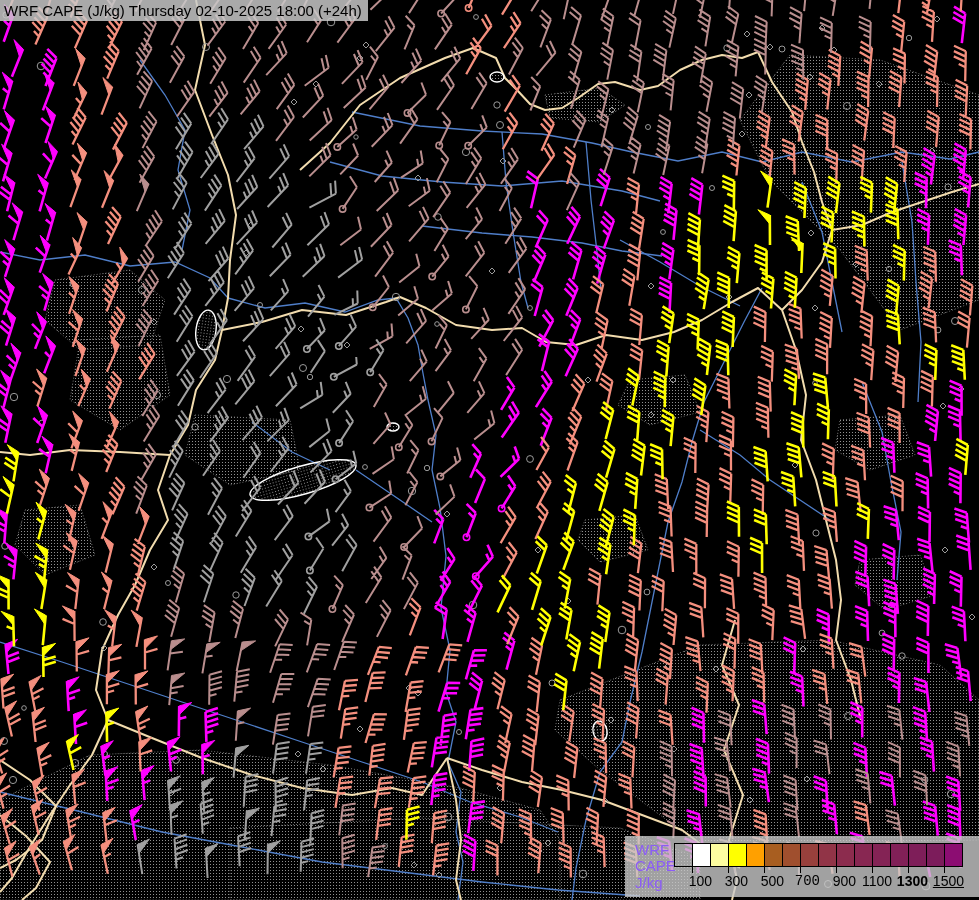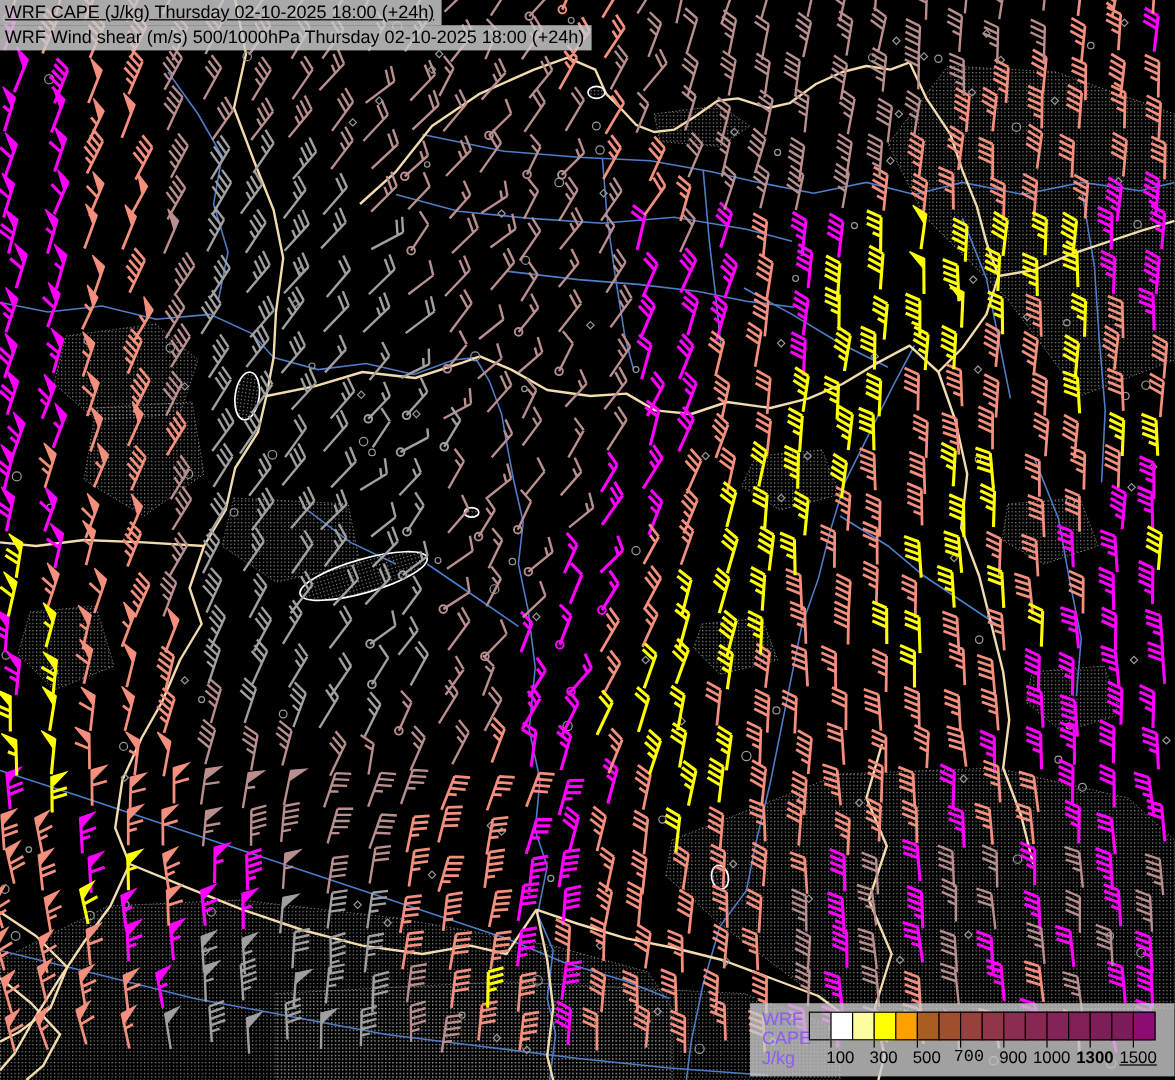--- a/index.html
+++ b/index.html
@@ -2,21 +2,21 @@
 <html><head>
 <meta charset="utf-8">
 <style>
   html,body{margin:0;padding:0;background:#222;}
   .stage{position:relative;width:979px;height:900px;background:#000;overflow:hidden;
          font-family:"Liberation Sans",sans-serif;}
   .stage svg{position:absolute;left:0;top:0;}
   .hdr{position:absolute;left:0;background:rgba(201,201,201,0.84);color:#000;
        font:15px/21px "Liberation Sans",sans-serif;padding:0 6px 0 4px;white-space:nowrap;
        z-index:5;}
-  .hdr1{top:0;text-decoration:underline;}
+  .hdr1{top:0;}
   .hdr2{top:21px;}
   .legend{position:absolute;left:625px;top:836px;width:354px;height:61px;
           background:rgba(201,201,201,0.80);z-index:5;}
   .legend .ttl{position:absolute;left:10px;width:44px;color:#8b5cf6;
                font:15px/16px "Liberation Sans",sans-serif;}
   .legend .cell{position:absolute;top:7px;width:19px;height:24px;
                 border:1px solid #000;box-sizing:border-box;}
   .legend .tick{position:absolute;top:31px;width:1px;height:6px;background:#000;}
   .legend .tlab{position:absolute;top:37px;width:40px;text-align:right;color:#000;
                 font:14px/16px "Liberation Sans",sans-serif;}
@@ -266,21 +266,20 @@
           <circle cx="335.6" cy="479.2" r="3.2"></circle>
           <circle cx="308.4" cy="536.6" r="3.2"></circle>
           <circle cx="309.9" cy="570.4" r="3.2"></circle>
         </g>
         <path d="M733.8,211.0L734.2,181.0M734.2,181.0L722.4,175.6M734.1,186.3L722.3,180.9M734.1,191.6L722.3,186.2M734.0,196.9L727.2,193.8M767.5,207.6L771.6,177.9M804.4,218.0L805.8,188.0M805.8,188.0L794.2,182.1M805.6,193.3L794.0,187.4M805.3,198.6L793.7,192.7M805.1,203.9L793.4,198.0M804.8,209.2L798.1,205.8M835.9,213.2L839.4,183.4M839.4,183.4L828.2,176.7M838.8,188.6L827.6,182.0M838.1,193.9L827.0,187.3M837.5,199.2L826.3,192.5M870.9,212.6L872.0,182.6M872.0,182.6L860.3,176.9M871.8,187.9L860.1,182.2M871.6,193.2L860.0,187.5M871.4,198.5L864.7,195.2M894.0,213.6L897.1,183.8M897.1,183.8L885.8,177.3M896.5,189.1L885.3,182.6M896.0,194.3L884.7,187.8M895.4,199.6L884.2,193.1M894.9,204.9L888.4,201.1M697.9,249.2L699.9,219.3M699.9,219.3L688.4,213.2M699.5,224.6L688.0,218.5M699.2,229.9L687.7,223.8M698.8,235.2L687.3,229.1M733.6,241.1L735.9,211.2M735.9,211.2L724.4,205.1M735.5,216.5L724.0,210.3M735.1,221.8L723.6,215.6M734.7,227.1L723.2,220.9M770.0,245.0L769.8,215.0M799.1,251.0L797.7,221.0M797.7,221.0L785.6,216.3M797.9,226.3L785.8,221.6M798.2,231.6L786.1,226.8M798.4,236.9L786.3,232.1M798.7,242.2L791.7,239.4M831.5,242.5L833.1,212.6M833.1,212.6L821.5,206.7M832.8,217.9L821.2,212.0M832.6,223.1L821.0,217.2M832.3,228.4L820.7,222.5M864.4,246.6L863.9,216.6M863.9,216.6L851.9,211.5M864.0,221.9L852.0,216.8M864.0,227.2L852.1,222.1M864.1,232.5L852.2,227.4M864.2,237.8L857.3,234.9M898.3,239.3L897.4,209.4M897.4,209.4L885.4,204.4M897.6,214.7L885.6,209.7M897.8,219.9L885.7,215.0M897.9,225.2L885.9,220.3M699.1,275.3L699.4,245.3M699.4,245.3L687.6,239.9M699.3,250.6L687.5,245.2M699.3,255.9L687.4,250.5M699.2,261.2L692.4,258.0M736.8,283.1L739.4,253.2M739.4,253.2L728.1,246.9M739.0,258.4L727.6,252.1M738.5,263.7L727.1,257.4M738.0,269.0L731.5,265.4M766.6,280.2L766.5,250.2M766.5,250.2L754.6,245.0M766.5,255.5L754.6,250.3M766.6,260.8L754.7,255.6M766.6,266.1L754.7,260.9M766.6,271.4L759.7,268.4M801.3,273.0L802.6,243.0M835.5,278.5L835.1,248.5M835.1,248.5L823.2,243.3M835.2,253.8L823.2,248.6M835.3,259.1L823.3,253.9M835.3,264.4L828.4,261.4M903.8,280.6L904.7,250.6M904.7,250.6L893.0,245.0M904.6,255.9L892.8,250.3M904.4,261.2L892.7,255.6M904.2,266.5L897.5,263.2M703.7,309.1L708.6,279.5M708.6,279.5L697.8,272.3M707.7,284.7L696.9,277.5M706.9,290.0L696.0,282.8M706.0,295.2L695.1,288.0M705.1,300.4L698.9,296.3M728.7,307.9L729.1,277.9M729.1,277.9L717.3,272.4M729.0,283.2L717.2,277.7M729.0,288.5L717.2,283.0M728.9,293.8L717.1,288.3M771.0,308.5L773.4,278.6M773.4,278.6L761.9,272.4M772.9,283.9L761.5,277.7M772.5,289.2L761.1,282.9M772.1,294.4L765.5,290.9M794.8,307.7L796.5,277.7M796.5,277.7L784.9,271.8M796.2,283.0L784.7,277.1M795.9,288.3L784.4,282.4M795.6,293.6L784.1,287.7M795.3,298.9L788.7,295.5M895.9,315.7L898.7,285.9M898.7,285.9L887.4,279.5M898.2,291.1L886.9,284.8M897.7,296.4L886.4,290.0M897.2,301.7L885.9,295.3M669.2,343.1L673.6,313.4M673.6,313.4L662.6,306.4M672.8,318.6L661.8,311.7M672.0,323.9L661.1,316.9M671.3,329.1L664.9,325.1M697.6,349.6L698.8,319.6M698.8,319.6L687.1,313.9M698.6,324.9L686.9,319.2M698.4,330.2L686.7,324.5M698.2,335.5L691.4,332.2M732.6,347.0L733.9,317.0M733.9,317.0L722.3,311.3M733.7,322.3L722.0,316.5M733.5,327.6L721.8,321.8M733.2,332.9L721.6,327.1M899.7,344.4L897.9,314.4M897.9,314.4L885.7,309.9M898.2,319.7L886.1,315.2M898.6,325.0L886.4,320.4M898.9,330.3L886.7,325.7M666.3,376.5L668.6,346.6M668.6,346.6L657.2,340.4M668.2,351.8L656.8,345.7M667.8,357.1L656.4,350.9M667.4,362.4L660.8,358.8M706.9,375.0L710.3,345.2M710.3,345.2L699.0,338.6M709.7,350.4L698.4,343.9M709.1,355.7L697.9,349.1M708.5,361.0L697.3,354.4M707.9,366.2L701.4,362.4M728.3,375.2L727.6,345.2M727.6,345.2L715.6,340.2M727.7,350.5L715.7,345.5M727.9,355.8L715.9,350.8M728.0,361.1L716.0,356.1M935.2,380.0L936.4,350.0M936.4,350.0L924.7,344.3M936.2,355.3L924.5,349.6M936.0,360.6L924.3,354.9M935.8,365.9L929.0,362.6M964.8,379.8L963.3,349.9M963.3,349.9L951.2,345.2M963.5,355.2L951.4,350.5M963.8,360.5L951.7,355.8M964.1,365.8L951.9,361.1M964.3,371.1L957.3,368.3M632.3,405.4L638.6,376.1M638.6,376.1L628.1,368.4M637.5,381.3L627.0,373.6M636.4,386.4L625.9,378.8M664.7,407.3L665.4,377.3M665.4,377.3L653.7,371.7M665.3,382.6L653.6,377.0M665.2,387.9L653.4,382.3M665.0,393.2L653.3,387.6M664.9,398.5L658.1,395.2M701.2,415.0L705.4,385.3M705.4,385.3L694.4,378.4M704.7,390.5L693.7,383.6M703.9,395.8L692.9,388.9M703.2,401.0L692.2,394.1M794.4,405.2L796.1,375.3M796.1,375.3L784.5,369.3M795.8,380.6L784.2,374.6M795.5,385.9L783.9,379.9M795.2,391.2L788.5,387.7M827.9,407.5L825.2,377.6M825.2,377.6L812.9,373.4M825.7,382.9L813.3,378.7M826.1,388.2L813.8,384.0M826.6,393.4L814.3,389.3M605.7,439.0L613.2,410.0M613.2,410.0L603.1,401.9M611.9,415.1L601.7,407.0M610.6,420.2L600.4,412.1M637.1,442.1L639.3,412.1M639.3,412.1L627.9,406.0M638.9,417.4L627.5,411.3M638.5,422.7L627.1,416.6M670.6,446.1L673.5,416.2M673.5,416.2L662.2,409.8M673.0,421.5L661.7,415.1M672.5,426.8L661.2,420.4M672.0,432.1L665.4,428.4M803.3,447.4L802.9,417.4M802.9,417.4L791.0,412.3M803.0,422.7L791.1,417.6M803.1,428.0L791.1,422.9M803.1,433.3L791.2,428.2M827.9,439.2L828.8,409.2M828.8,409.2L817.1,403.6M828.6,414.5L816.9,408.9M828.5,419.8L816.8,414.2M828.3,425.1L821.6,421.9M13.5,481.4L18.2,451.7M16.2,464.6L5.3,457.5M15.4,469.8L4.4,462.7M606.1,477.7L614.5,449.0M614.5,449.0L604.6,440.5M613.0,454.0L603.1,445.6M611.5,459.1L601.6,450.7M641.0,475.5L644.7,445.7M644.7,445.7L633.6,439.0M644.0,450.9L632.9,444.2M643.4,456.2L632.2,449.5M642.7,461.5L631.6,454.7M662.6,479.3L662.0,449.3M662.0,449.3L650.1,444.2M662.1,454.6L650.2,449.5M662.2,459.9L650.3,454.8M662.3,465.2L655.4,462.2M767.7,481.4L765.6,451.4M765.6,451.4L753.4,447.0M766.0,456.7L753.7,452.3M766.3,462.0L754.1,457.6M766.7,467.3L754.5,462.8M801.4,477.3L798.7,447.4M798.7,447.4L786.4,443.2M799.2,452.7L786.9,448.5M799.7,458.0L787.4,453.8M800.1,463.3L787.8,459.0M965.3,474.9L967.8,445.0M967.8,445.0L956.4,438.8M967.4,450.3L956.0,444.1M966.9,455.6L955.5,449.3M966.5,460.9L955.1,454.6M6.9,513.6L13.5,484.3M10.6,497.0L0.2,489.2M568.4,512.1L575.9,483.1M575.9,483.1L565.7,475.0M574.6,488.2L564.4,480.1M573.2,493.4L567.4,488.7M599.4,510.9L607.6,482.1M607.6,482.1L597.6,473.8M606.2,487.2L596.2,478.9M604.7,492.3L594.7,484.0M635.2,508.9L637.3,479.0M637.3,479.0L625.9,472.9M637.0,484.3L625.5,478.2M636.6,489.6L625.1,483.5M636.2,494.9L629.6,491.3M795.2,506.4L793.2,476.5M793.2,476.5L781.0,472.0M793.6,481.8L781.4,477.3M793.9,487.1L781.7,482.6M794.3,492.4L787.2,489.8M836.5,506.5L834.8,476.5M834.8,476.5L822.6,471.9M835.1,481.8L822.9,477.2M835.4,487.1L823.3,482.5M38.3,539.4L46.1,510.4M42.7,523.0L36.9,518.2M566.2,540.2L574.2,511.2M574.2,511.2L564.1,503.0M572.8,516.3L562.7,508.1M606.0,546.1L613.6,517.1M613.6,517.1L603.5,509.0M612.3,522.3L602.1,514.1M610.9,527.4L600.8,519.3M609.6,532.5L599.4,524.4M633.8,545.3L635.0,515.3M635.0,515.3L623.4,509.5M634.8,520.6L623.2,514.8M634.6,525.9L623.0,520.1M634.4,531.2L627.7,527.9M739.0,536.7L738.8,506.7M738.8,506.7L726.9,501.5M738.8,512.0L726.9,506.8M738.9,517.3L727.0,512.1M738.9,522.6L727.0,517.4M766.7,544.3L765.8,514.3M765.8,514.3L753.8,509.4M766.0,519.6L754.0,514.7M766.1,524.9L754.1,520.0M867.8,538.9L868.9,508.9M868.9,508.9L857.2,503.2M868.7,514.2L857.0,508.5M868.5,519.5L856.8,513.8M44.2,579.3L47.1,549.4M45.8,562.4L34.5,556.0M45.3,567.6L38.8,564.0M536.8,573.5L546.8,545.2M546.8,545.2L537.4,536.3M545.1,550.2L535.7,541.2M563.4,569.7L573.7,541.5M573.7,541.5L564.3,532.5M571.9,546.5L562.5,537.5M570.0,551.5L560.7,542.5M606.1,574.3L610.4,544.6M610.4,544.6L599.4,537.6M609.6,549.8L598.7,542.9M608.9,555.1L597.9,548.1M608.1,560.3L601.8,556.3M762.1,573.0L762.0,543.0M762.0,543.0L750.1,537.8M762.0,548.3L750.1,543.1M762.0,553.6L750.1,548.4M8.6,609.6L8.5,579.6M8.5,592.6L-3.4,587.4M8.5,597.9L-3.4,592.7M41.4,609.0L46.2,579.4M497.5,612.4L510.3,585.2M510.3,585.2L501.8,575.4M508.0,590.0L499.6,580.2M532.0,609.9L540.7,581.2M540.7,581.2L530.9,572.7M539.2,586.3L529.4,577.7M564.7,608.6L570.2,579.1M570.2,579.1L559.5,571.8M569.2,584.4L558.5,577.0M568.3,589.6L562.1,585.3M14.0,646.2L13.1,616.2M13.5,629.2L6.6,626.4M42.8,645.2L45.7,615.3M541.2,645.5L550.5,617.0M550.5,617.0L540.8,608.3M548.8,622.0L539.2,613.3M547.2,627.1L537.5,618.4M545.5,632.1L540.0,627.1M566.3,639.5L571.5,610.0M571.5,610.0L560.7,602.7M570.6,615.2L559.8,607.9M569.7,620.4L558.9,613.1M605.3,642.0L609.5,612.3M609.5,612.3L598.5,605.4M608.7,617.6L597.7,610.7M608.0,622.8L597.0,615.9M607.3,628.1L600.9,624.1M43.5,677.1L43.1,647.1M43.3,660.1L55.7,656.4M43.3,665.4L55.8,661.7M573.7,671.3L580.0,642.0M580.0,642.0L569.5,634.3M578.9,647.2L568.4,639.5M577.8,652.3L567.3,644.7M576.6,657.5L570.6,653.1M599.1,668.6L602.7,638.8M602.7,638.8L591.5,632.1M602.0,644.1L590.9,637.4M601.4,649.3L590.2,642.6M600.8,654.6L589.6,647.9M563.2,710.1L566.5,680.3M566.5,680.3L555.3,673.7M565.9,685.6L554.7,679.0M565.3,690.8L554.1,684.2M107.1,741.9L106.4,711.9M106.7,724.9L113.8,722.6M73.5,770.0L67.0,740.7M69.8,753.4L81.2,747.2M406.4,839.8L407.0,809.8M407.0,809.8L419.6,806.5M406.9,815.1L419.5,811.8M406.8,820.4L419.4,817.1M406.7,825.7L413.9,823.8" fill="none" stroke="#ffff00" stroke-width="2.6"></path>
         <path d="M771.6,177.9L770.4,186.8L760.6,171.0ZM769.8,215.0L769.8,224.0L757.9,209.7ZM802.6,243.0L802.2,252.0L791.0,237.2ZM18.2,451.7L16.8,460.6L7.3,444.7ZM13.5,484.3L11.5,493.1L3.0,476.5ZM46.1,510.4L43.7,519.1L36.0,502.2ZM47.1,549.4L46.2,558.4L35.7,543.1ZM8.5,579.6L8.5,588.6L-3.5,574.4ZM46.2,579.4L44.8,588.3L35.3,572.3ZM13.1,616.2L13.4,625.2L1.1,611.3ZM45.7,615.3L44.8,624.3L34.4,608.9ZM43.1,647.1L43.2,656.1L55.6,643.4ZM106.4,711.9L106.6,720.9L118.8,708.0ZM67.0,740.7L69.0,749.5L78.4,734.5Z" fill="#ffff00" stroke="#ffff00" stroke-width="1"></path>
       </g>
     </svg>
 
   <div class="hdr hdr1">WRF CAPE (J/kg) Thursday 02-10-2025 18:00 (+24h)</div>
-  <div class="hdr hdr2">WRF Wind shear (m/s) 500/1000hPa Thursday 02-10-2025 18:00 (+24h)</div>
 
   <div class="legend">
     <div class="ttl" style="top:6px">WRF</div>
     <div class="ttl" style="top:22px">CAPE</div>
     <div class="ttl" style="top:39px">J/kg</div>
     <div id="legend-cells">
         <div class="cell" style="left: 49px; background: transparent;"></div>
         <div class="cell" style="left: 67px; background: rgb(255, 255, 255);"></div>
         <div class="cell" style="left: 85px; background: rgb(253, 253, 160);"></div>
         <div class="cell" style="left: 103px; background: rgb(255, 255, 0);"></div>
@@ -300,20 +299,20 @@
         <div class="tlab" style="left: 47px;">100</div>
         <div class="tick" style="left: 103px;"></div>
         <div class="tlab" style="left: 83px;">300</div>
         <div class="tick" style="left: 139px;"></div>
         <div class="tlab" style="left: 119px;">500</div>
         <div class="tick" style="left: 175px;"></div>
         <div class="tlab" style="left: 155px; font-family: Liberation Mono, monospace;">700</div>
         <div class="tick" style="left: 211px;"></div>
         <div class="tlab" style="left: 191px;">900</div>
         <div class="tick" style="left: 247px;"></div>
-        <div class="tlab" style="left: 227px;">1000</div>
+        <div class="tlab" style="left: 227px;">1100</div>
         <div class="tick" style="left: 283px;"></div>
         <div class="tlab" style="left: 263px; font-weight: bold;">1300</div>
         <div class="tick" style="left: 319px;"></div>
         <div class="tlab" style="left: 299px; text-decoration: underline;">1500</div>
       </div>
   </div>
 </div>
 
 </body></html>

